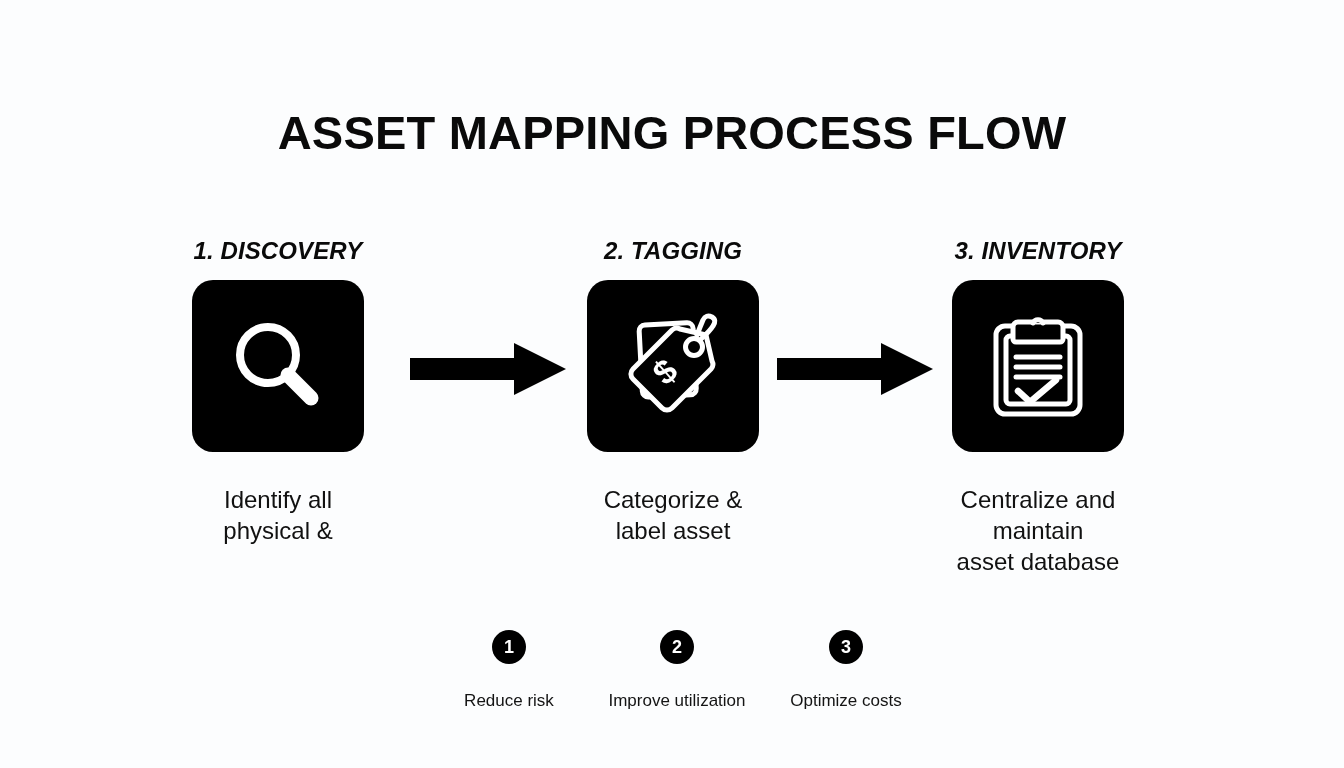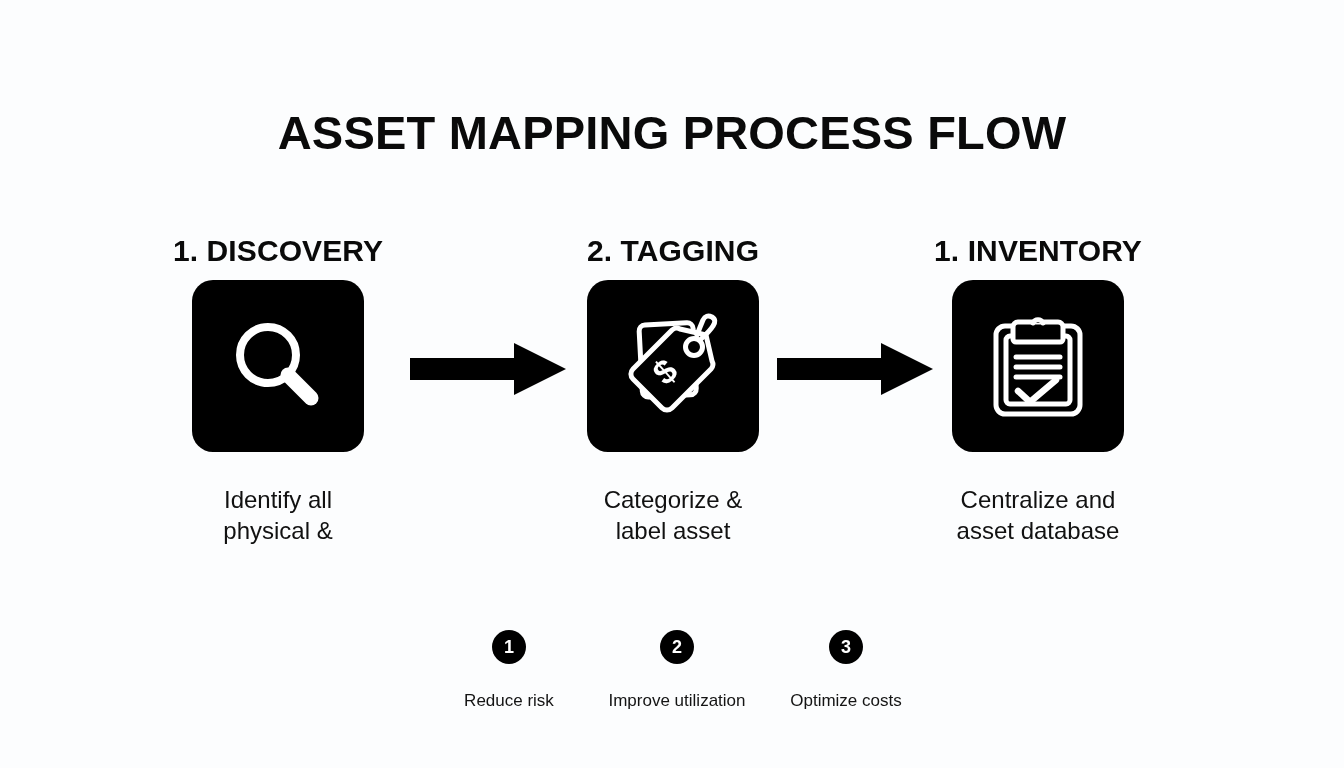--- a/index.html
+++ b/index.html
@@ -51,26 +51,27 @@
     position: absolute;
     top: 0;
     width: 240px;
     text-align: center;
   }
   .step-1 { left: 0px; }
   .step-2 { left: 395px; }
   .step-3 { left: 760px; }
 
   .step-heading {
-    font-size: 30px;
+    font-size: 24px;
     font-weight: 700;
     line-height: 30px;
     letter-spacing: 0.1px;
     color: #0a0a0a;
     white-space: nowrap;
+    font-style: italic;
   }
 
   .tile-wrap {
     margin-top: 14px;
     height: 172px;
     display: flex;
     align-items: center;
     justify-content: center;
   }
   .tile {
@@ -188,39 +189,40 @@
           </span>
         </div>
       </div>
       <div class="step-desc">
         <span>Categorize &amp;</span>
         <span>label asset</span>
       </div>
     </div>
 
     <div class="step step-3">
-      <div class="step-heading">1. INVENTORY</div>
+      <div class="step-heading">3. INVENTORY</div>
       <div class="tile-wrap">
         <div class="tile">
           <span>
             <svg width="112" height="112" viewBox="0 0 112 112">
               <rect x="14" y="16" width="84" height="88" rx="9" fill="none" stroke="#ffffff" stroke-width="5"></rect>
               <rect x="24" y="26" width="64" height="68" rx="4" fill="none" stroke="#ffffff" stroke-width="5"></rect>
               <path d="M36 12 H76 A5 5 0 0 1 81 17 V29 A3 3 0 0 1 78 32 H34 A3 3 0 0 1 31 29 V17 A5 5 0 0 1 36 12 Z" fill="#000000" stroke="#ffffff" stroke-width="5" stroke-linejoin="round"></path>
               <path d="M51 13 A5.5 5.5 0 0 1 61 13" fill="#000000" stroke="#ffffff" stroke-width="5" stroke-linecap="round"></path>
               <line x1="34" y1="47" x2="78" y2="47" stroke="#ffffff" stroke-width="5" stroke-linecap="round"></line>
               <line x1="34" y1="57" x2="78" y2="57" stroke="#ffffff" stroke-width="5" stroke-linecap="round"></line>
               <line x1="34" y1="67" x2="78" y2="67" stroke="#ffffff" stroke-width="5" stroke-linecap="round"></line>
               <path d="M36 81 L48 92 L74 70" fill="none" stroke="#ffffff" stroke-width="6.5" stroke-linecap="round" stroke-linejoin="round"></path>
             </svg>
           </span>
         </div>
       </div>
       <div class="step-desc">
         <span>Centralize and</span>
+        <span>maintain</span>
         <span>asset database</span>
       </div>
     </div>
 
   </div>
 
   <div class="arrow arrow-1">
     <svg width="156" height="52" viewBox="0 0 156 52">
       <path d="M0 15 H104 V0 L156 26 L104 52 V37 H0 Z" fill="#000000"></path>
     </svg>

